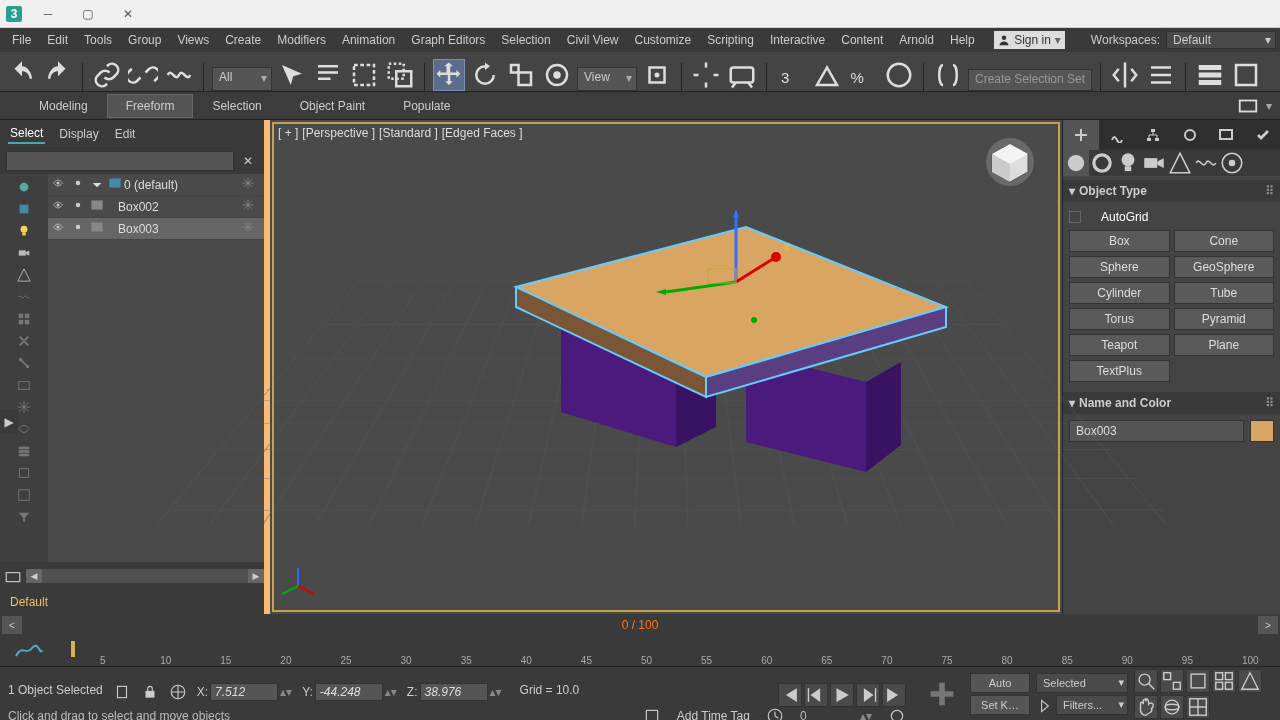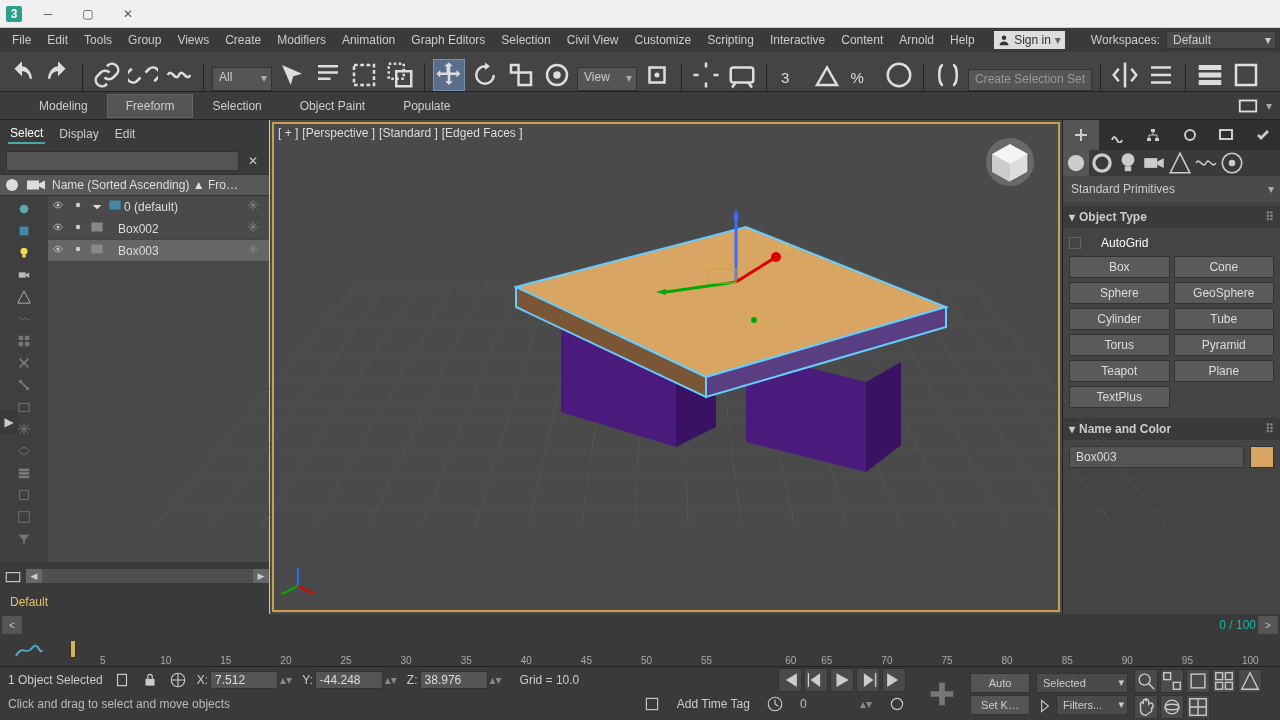--- a/index.html
+++ b/index.html
@@ -33,21 +33,21 @@
 
 .ribbonrow{height:28px;background:#3c3c3c;display:flex;align-items:center;padding-left:20px;gap:0;border-bottom:1px solid #222;}
 .ribtab{padding:4px 18px;color:#ccc;background:transparent;border:1px solid transparent;}
 .ribtab.active{background:#555;border:1px solid #666;}
 .ribright{margin-left:auto;display:flex;align-items:center;gap:6px;padding-right:8px;}
 
 
 .bodyarea{flex:1;display:flex;position:relative;}
 
 
-.sceneexp{width:270px;background:#444;border-right:1px solid #fdba74;display:flex;flex-direction:column;}
+.sceneexp{width:270px;background:#444;border-right:6px solid #fdba74;display:flex;flex-direction:column;}
 .sceneexp .setabs{height:28px;background:#3a3a3a;display:flex;align-items:center;padding:0 8px;gap:12px;color:#ccc;}
 .sceneexp .setab{padding:2px 2px;cursor:pointer;}
 .sceneexp .setab.active{color:#fff;border-bottom:2px solid #4aa;}
 .sceneexp .sefilter{height:26px;background:#3a3a3a;display:flex;align-items:center;padding:2px 6px;gap:4px;}
 .sceneexp .sefilter input{flex:1;height:20px;background:#555;border:1px solid #333;color:#ccc;padding:0 4px;}
 .sceneexp .seclose{width:20px;height:20px;display:flex;align-items:center;justify-content:center;color:#ccc;}
 .sceneexp .secols{height:22px;background:#585858;display:flex;align-items:center;color:#ddd;border-top:1px solid #333;border-bottom:1px solid #333;}
 .sceneexp .secolicons{width:48px;display:flex;}
 .sceneexp .secolicons div{width:24px;display:flex;justify-content:center;}
 .sceneexp .secolname{flex:1;padding-left:4px;}
@@ -96,32 +96,32 @@
 .cmdpanel .autogrid{display:flex;align-items:center;color:#ffffff;gap:20px;padding:2px 0 6px;}
 .primgrid{display:grid;grid-template-columns:1fr 1fr;gap:4px;}
 .primbtn{height:22px;background:#5a5a5a;border:1px solid #333;display:flex;align-items:center;justify-content:center;color:#ddd;}
 .nameclr{display:flex;gap:6px;padding:6px;}
 .nameinput{flex:1;height:22px;background:#555;border:1px solid #333;color:#ddd;padding:0 6px;}
 .colorswatch{width:24px;height:22px;border:1px solid #333;}
 
 
 .timeslider{height:22px;background:#3a3a3a;display:flex;align-items:center;}
 .timeslider .arr{width:20px;height:18px;background:#555;margin:0 2px;display:flex;align-items:center;justify-content:center;color:#ccc;font-size:10px;}
-.timeslider .frame{flex:1;text-align:right;color:#14b8a6;}
+.timeslider .frame{flex:1;text-align:center;color:#f97316;}
 .trackbar{height:30px;background:#3a3a3a;position:relative;display:flex;align-items:flex-end;}
 .trackbar .ruler{flex:1;height:100%;position:relative;margin-left:70px;margin-right:8px;}
 .trackbar .tick{position:absolute;bottom:0;color:#aaa;font-size:10px;}
 .trackbar .key{position:absolute;left:70px;top:4px;width:6px;height:18px;background:#d8b44a;border:1px solid #333;}
 .trackbar .curvebtn{position:absolute;left:8px;top:4px;width:42px;height:20px;display:flex;align-items:center;justify-content:center;}
 .statusbar{height:54px;background:#3a3a3a;display:flex;align-items:stretch;border-top:1px solid #222;}
 .listener{width:116px;background:#f1e6ec;color:#333;font-family:monospace;font-size:10px;padding:4px;border:1px solid #999;}
 .statuscenter{flex:1;display:flex;flex-direction:column;}
-.statusrow1{height:26px;display:flex;align-items:center;gap:10px;padding:0 8px;color:#ccc;}
+.statusrow1{height:26px;display:flex;align-items:flex-start;gap:10px;padding:0 8px;color:#ccc;margin-top:16px;}
 .coord{display:flex;align-items:center;gap:2px;}
-.coord .cbox{width:68px;height:18px;background:#555;border:1px solid #333;color:#ddd;padding:0 4px;display:flex;align-items:center;}
+.coord .cbox{width:68px;height:18px;background:#555;border:1px solid #333;color:#ddd;padding:0 4px;display:flex;align-items:center;font-style:italic;}
 .small{width:18px;height:18px;display:flex;align-items:center;justify-content:center;}
 .statusrow2{height:22px;display:flex;align-items:center;padding:0 8px;color:#bbb;font-size:11px;gap:16px;}
 .playcontrols{display:flex;gap:2px;}
 .playcontrols .pb, .rightbtns .pb{width:24px;height:24px;background:#4a4a4a;border:1px solid #333;display:flex;align-items:center;justify-content:center;color:#ccc;}
 .rightcluster{display:flex;align-items:center;gap:6px;padding:0 6px;}
 .rightbtns{display:flex;gap:2px;flex-wrap:wrap;width:140px;align-content:center;}
 .autogroup{display:flex;flex-direction:column;gap:2px;}
 .autogroup .abtn{width:60px;height:20px;background:#555;border:1px solid #333;display:flex;align-items:center;justify-content:center;color:#ccc;font-size:11px;}
 .dd{height:20px;background:#4a4a4a;border:1px solid #333;color:#ccc;padding:0 14px 0 6px;position:relative;min-width:90px;display:flex;align-items:center;font-size:11px;}
 .dd::after{content:"▾";position:absolute;right:3px;}
@@ -339,36 +339,20 @@
   <div class="sceneexp">
     <div class="setabs" id="setabs">
         <div class="setab active">Select</div>
         <div class="setab">Display</div>
         <div class="setab">Edit</div>
       </div>
     <div class="sefilter">
       <input style="">
       <div class="seclose">✕</div>
     </div>
-    <div class="secols">
-      <div class="secolicons">
-          <div>
-            <svg viewBox="0 0 16 16">
-              <circle cx="8" cy="8" r="4"></circle>
-            </svg>
-          </div>
-          <div>
-            <svg viewBox="0 0 16 16">
-              <rect x="2" y="5" width="8" height="6"></rect>
-              <path d="M10 7l4-2v6l-4-2z"></path>
-            </svg>
-          </div>
-        </div>
-      <div class="secolname">Name (Sorted Ascending)  ▲  Fro…</div>
-    </div>
     <div class="sebody">
       <div class="seiconcol">
         <div class="sic" title="all">
             <svg viewBox="0 0 16 16">
               <circle cx="8" cy="8" r="5" fill="#5aa"></circle>
             </svg>
           </div>
         <div class="sic">
             <svg viewBox="0 0 16 16">
               <rect x="3" y="3" width="10" height="10" fill="#48a"></rect>
@@ -632,21 +616,20 @@
             <path d="M2 8c2-4 4 4 6 0s4 4 6 0" fill="none" stroke="currentColor"></path>
           </svg>
         </div>
       <div class="t">
           <svg viewBox="0 0 16 16">
             <circle cx="8" cy="8" r="2"></circle>
             <circle cx="8" cy="8" r="6" fill="none" stroke="currentColor"></circle>
           </svg>
         </div>
     </div>
-    <div class="panelheader">Standard Primitives</div>
     <div class="rollhead">
         <span>▾</span>
         <span>Object Type</span>
         <span style="margin-left:auto;color:#888">⠿</span>
       </div>
     <div class="rollbody">
       <div class="autogrid">
           <span style="width:12px;height:12px;border:1px solid #666;display:inline-block"></span>
           <span>AutoGrid</span>
         </div>
@@ -696,21 +679,21 @@
       <div class="tick" style="left: 7.5%;">10</div>
       <div class="tick" style="left: 12.5%;">15</div>
       <div class="tick" style="left: 17.5%;">20</div>
       <div class="tick" style="left: 22.5%; text-align: right;">25</div>
       <div class="tick" style="left: 27.5%;">30</div>
       <div class="tick" style="left: 32.5%;">35</div>
       <div class="tick" style="left: 37.5%;">40</div>
       <div class="tick" style="left: 42.5%;">45</div>
       <div class="tick" style="left: 47.5%;">50</div>
       <div class="tick" style="left: 52.5%;">55</div>
-      <div class="tick" style="left: 57.5%; margin-left: 24px;">60</div>
+      <div class="tick" style="left: 57.5%;">60</div>
       <div class="tick" style="left: 62.5%;">65</div>
       <div class="tick" style="left: 67.5%;">70</div>
       <div class="tick" style="left: 72.5%;">75</div>
       <div class="tick" style="left: 77.5%;">80</div>
       <div class="tick" style="left: 82.5%;">85</div>
       <div class="tick" style="left: 87.5%;">90</div>
       <div class="tick" style="left: 92.5%;">95</div>
       <div class="tick" style="left: 97.5%;">100</div>
     </div>
 </div>

